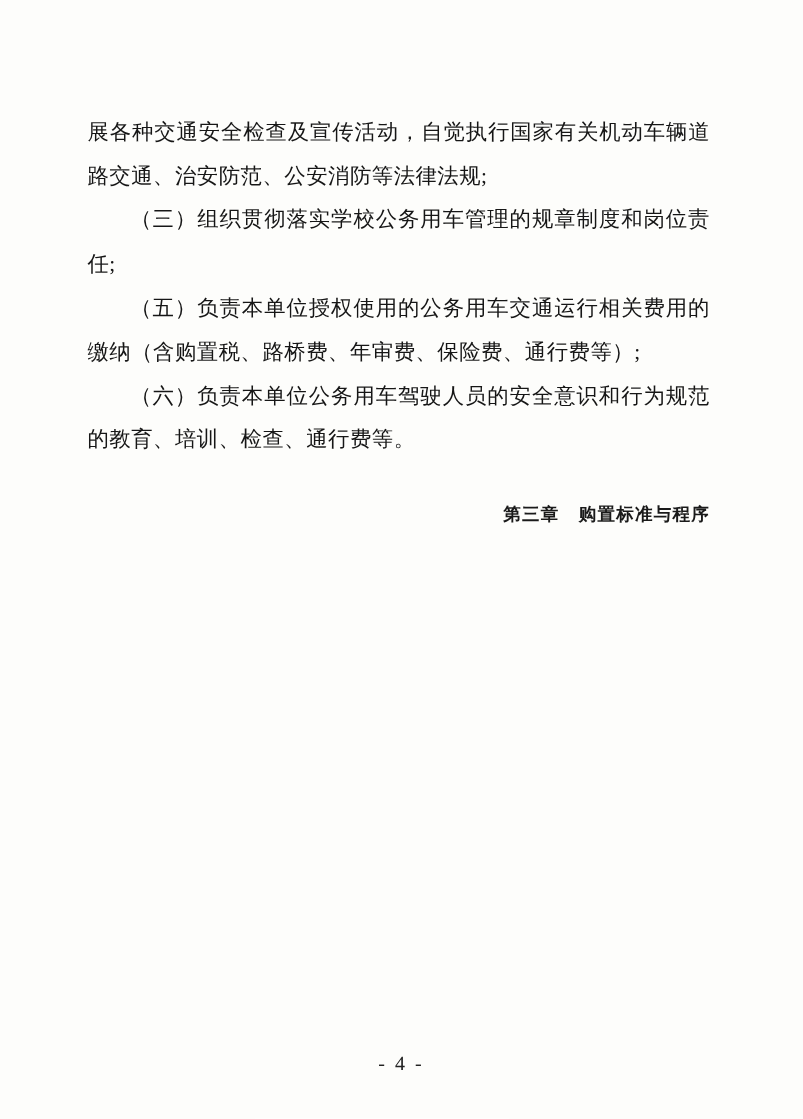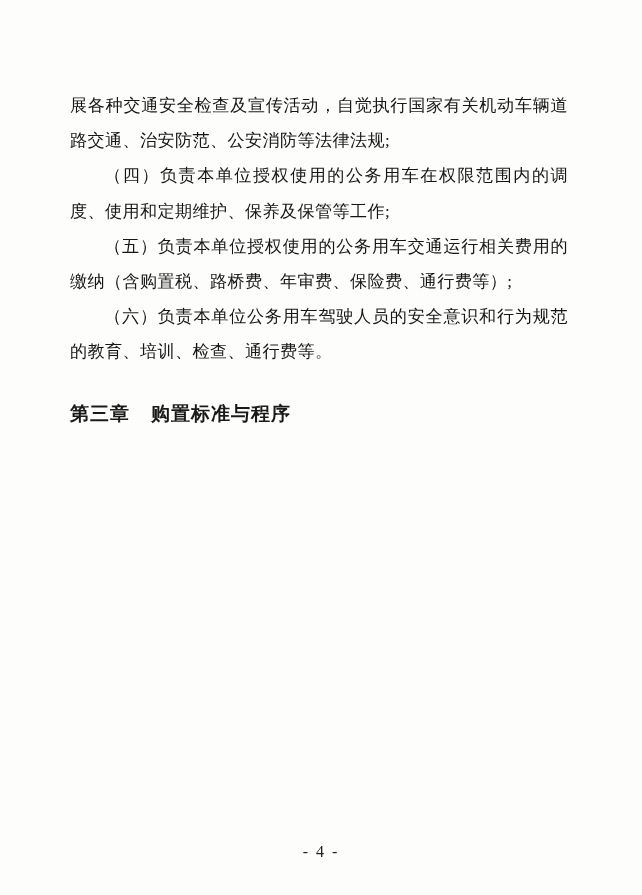--- a/index.html
+++ b/index.html
@@ -31,25 +31,26 @@
     text-justify: inter-ideograph;
     color: #161616;
   }
   .indent {
     text-indent: 2em;
   }
   .chapter-title {
     margin: 0;
     padding-top: 26px;
     padding-bottom: 8px;
-    font-size: 19px;
+    font-size: 14px;
     line-height: 35.2px;
-    text-align: left;
+    text-align: right;
     font-weight: bold;
     letter-spacing: 1px;
+    font-family: Liberation Mono, monospace;
   }
   .chapter-title .gap {
     display: inline-block;
     width: 1.1em;
   }
   .artno {
     font-weight: bold;
     letter-spacing: 0.5px;
   }
   .artno + .after {
@@ -68,22 +69,22 @@
 </style>
 </head>
 <body>
 
 <div class="page">
 
   <div class="body-text">
 
     <p>展各种交通安全检查及宣传活动，自觉执行国家有关机动车辆道路交通、治安防范、公安消防等法律法规;</p>
 
+    <p class="indent">（三）组织贯彻落实学校公务用车管理的规章制度和岗位责任;</p>
 
-    <p class="indent">（四）负责本单位授权使用的公务用车在权限范围内的调度、使用和定期维护、保养及保管等工作;</p>
 
     <p class="indent">（五）负责本单位授权使用的公务用车交通运行相关费用的缴纳（含购置税、路桥费、年审费、保险费、通行费等）;</p>
 
     <p class="indent">（六）负责本单位公务用车驾驶人员的安全意识和行为规范的教育、培训、检查、通行费等。</p>
 
     <h2 class="chapter-title">
       <span>第三章</span><span class="gap"></span><span>购置标准与程序</span>
     </h2>
 
 

